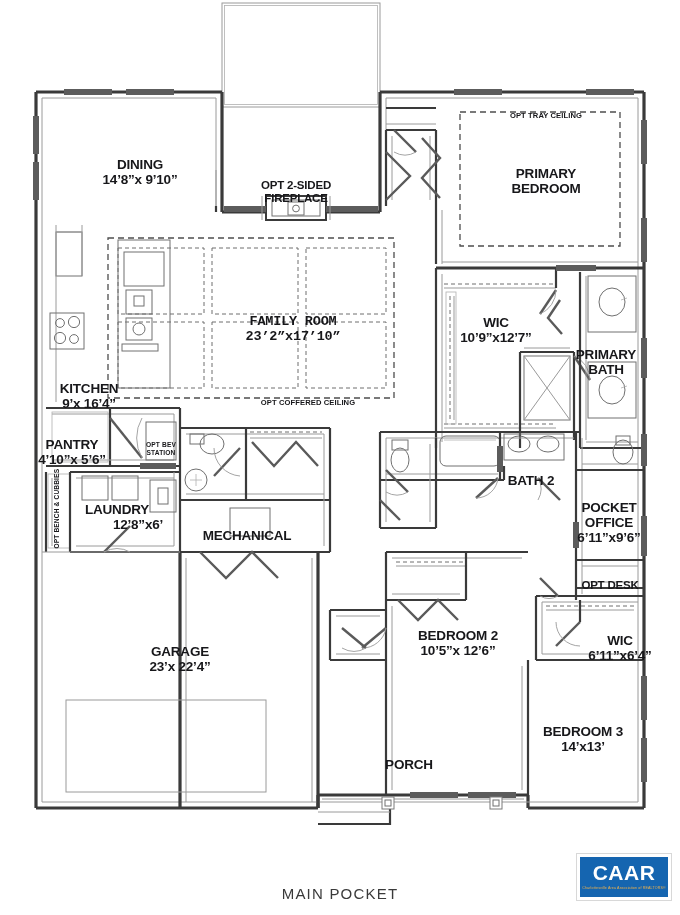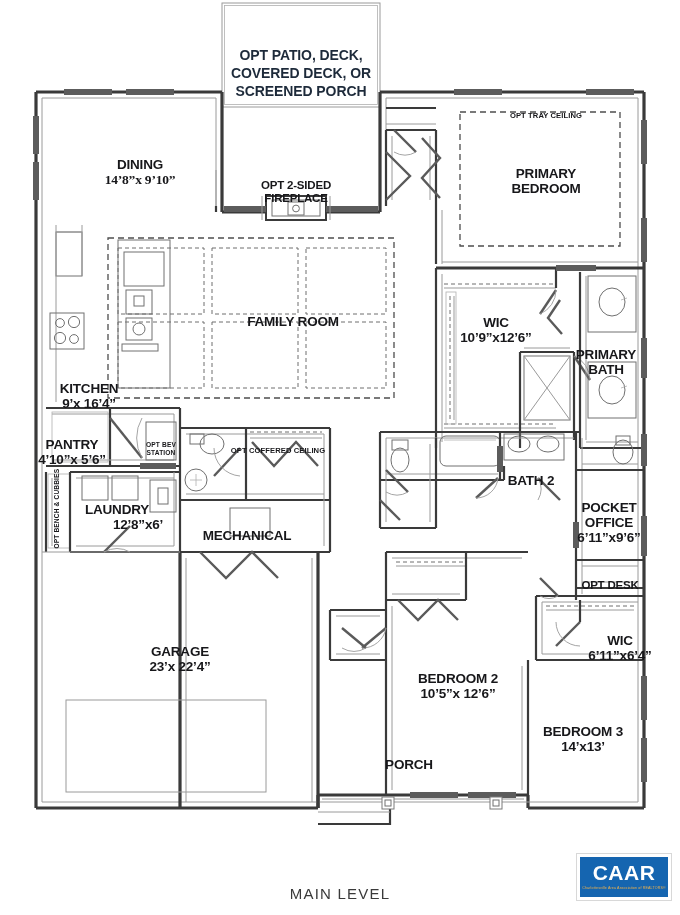--- a/index.html
+++ b/index.html
@@ -474,49 +474,47 @@
     <path class="swg" d="M342 648 A24 24 0 0 0 366 648"></path>
     <path class="w2" d="M330 610 L330 660"></path>
     <path class="w2" d="M330 610 L386 610"></path>
     <path class="w2" d="M330 660 L386 660"></path>
     <path class="t" d="M336 616 L380 616"></path>
     <path class="t" d="M336 654 L380 654"></path>
   </g>
 </svg>
 
 <div class="lbl opt-top" style="left:301px;top:29px;width:170px;">
-  <span>OPT PATIO, DECK,
-COVERED DECK, OR
-SCREENED PORCH</span>
 </div>
 
 <div class="lbl rm" style="left:140px;top:142px;width:150px;">
   <span>DINING</span>
-  <span style="display:block;font-family:Liberation Serif, serif;">14’8”x 9’10”</span>
+  <span style="display:block;">14’8”x 9’10”</span>
 </div>
 
 <div class="lbl rm-sm" style="left:296px;top:166px;width:130px;">
   <span>OPT 2-SIDED
 FIREPLACE</span>
 </div>
 
 <div class="lbl tiny" style="left:546px;top:103px;width:160px;">
   <span>OPT TRAY CEILING</span>
 </div>
 
 <div class="lbl rm" style="left:546px;top:151px;width:170px;">
   <span>PRIMARY
 BEDROOM</span>
 </div>
 
-<div class="lbl rm" style="left:293px;top:299px;width:180px;">
+<div class="lbl rm" style="left:293px;top:299px;width:180px;font-family:Liberation Mono, monospace;">
   <span>FAMILY ROOM</span>
-</div>
-
-<div class="lbl tiny" style="left:278px;top:390px;width:190px;margin-top:48px;">
+  <span style="display:block;">23’2”x17’10”</span>
+</div>
+
+<div class="lbl tiny" style="left:308px;top:390px;width:190px;">
   <span>OPT COFFERED CEILING</span>
 </div>
 
 <div class="lbl rm" style="left:89px;top:366px;width:130px;">
   <span>KITCHEN</span>
   <span style="display:block;">9’x 16’4”</span>
 </div>
 
 <div class="lbl rm" style="left:72px;top:422px;width:130px;">
   <span>PANTRY</span>
@@ -537,21 +535,21 @@
   <span>LAUNDRY</span>
   <span style="display:block;padding-left:42px;">12’8”x6’</span>
 </div>
 
 <div class="lbl rm" style="left:247px;top:513px;width:140px;">
   <span>MECHANICAL</span>
 </div>
 
 <div class="lbl rm" style="left:496px;top:300px;width:130px;">
   <span>WIC</span>
-  <span style="display:block;">10’9”x12’6”</span>
+  <span style="display:block;">10’9”x12’7”</span>
 </div>
 
 <div class="lbl rm" style="left:606px;top:332px;width:110px;">
   <span>PRIMARY
 BATH</span>
 </div>
 
 <div class="lbl rm" style="left:531px;top:458px;width:110px;">
   <span>BATH 2</span>
 </div>
@@ -569,36 +567,36 @@
 <div class="lbl rm" style="left:620px;top:618px;width:110px;">
   <span>WIC</span>
   <span style="display:block;">6’11”x6’4”</span>
 </div>
 
 <div class="lbl rm" style="left:583px;top:709px;width:140px;">
   <span>BEDROOM 3</span>
   <span style="display:block;">14’x13’</span>
 </div>
 
-<div class="lbl rm" style="left:458px;top:656px;width:140px;text-align:center;">
+<div class="lbl rm" style="left:458px;top:613px;width:140px;text-align:center;">
   <span>BEDROOM 2</span>
   <span style="display:block;">10’5”x 12’6”</span>
 </div>
 
 <div class="lbl rm" style="left:180px;top:629px;width:140px;">
   <span>GARAGE</span>
   <span style="display:block;">23’x 22’4”</span>
 </div>
 
 <div class="lbl rm" style="left:409px;top:742px;width:120px;">
   <span>PORCH</span>
 </div>
 
 <div class="lbl mainlevel" style="left:340px;top:869px;width:220px;">
-  <span>MAIN LEVEL</span>
+  <span>MAIN POCKET</span>
 </div>
 
 <div id="caar">
   <div class="box">
     <div class="word">CAAR</div>
     <div class="sub">Charlottesville Area Association of REALTORS®</div>
   </div>
 </div>
 
 </body></html>

